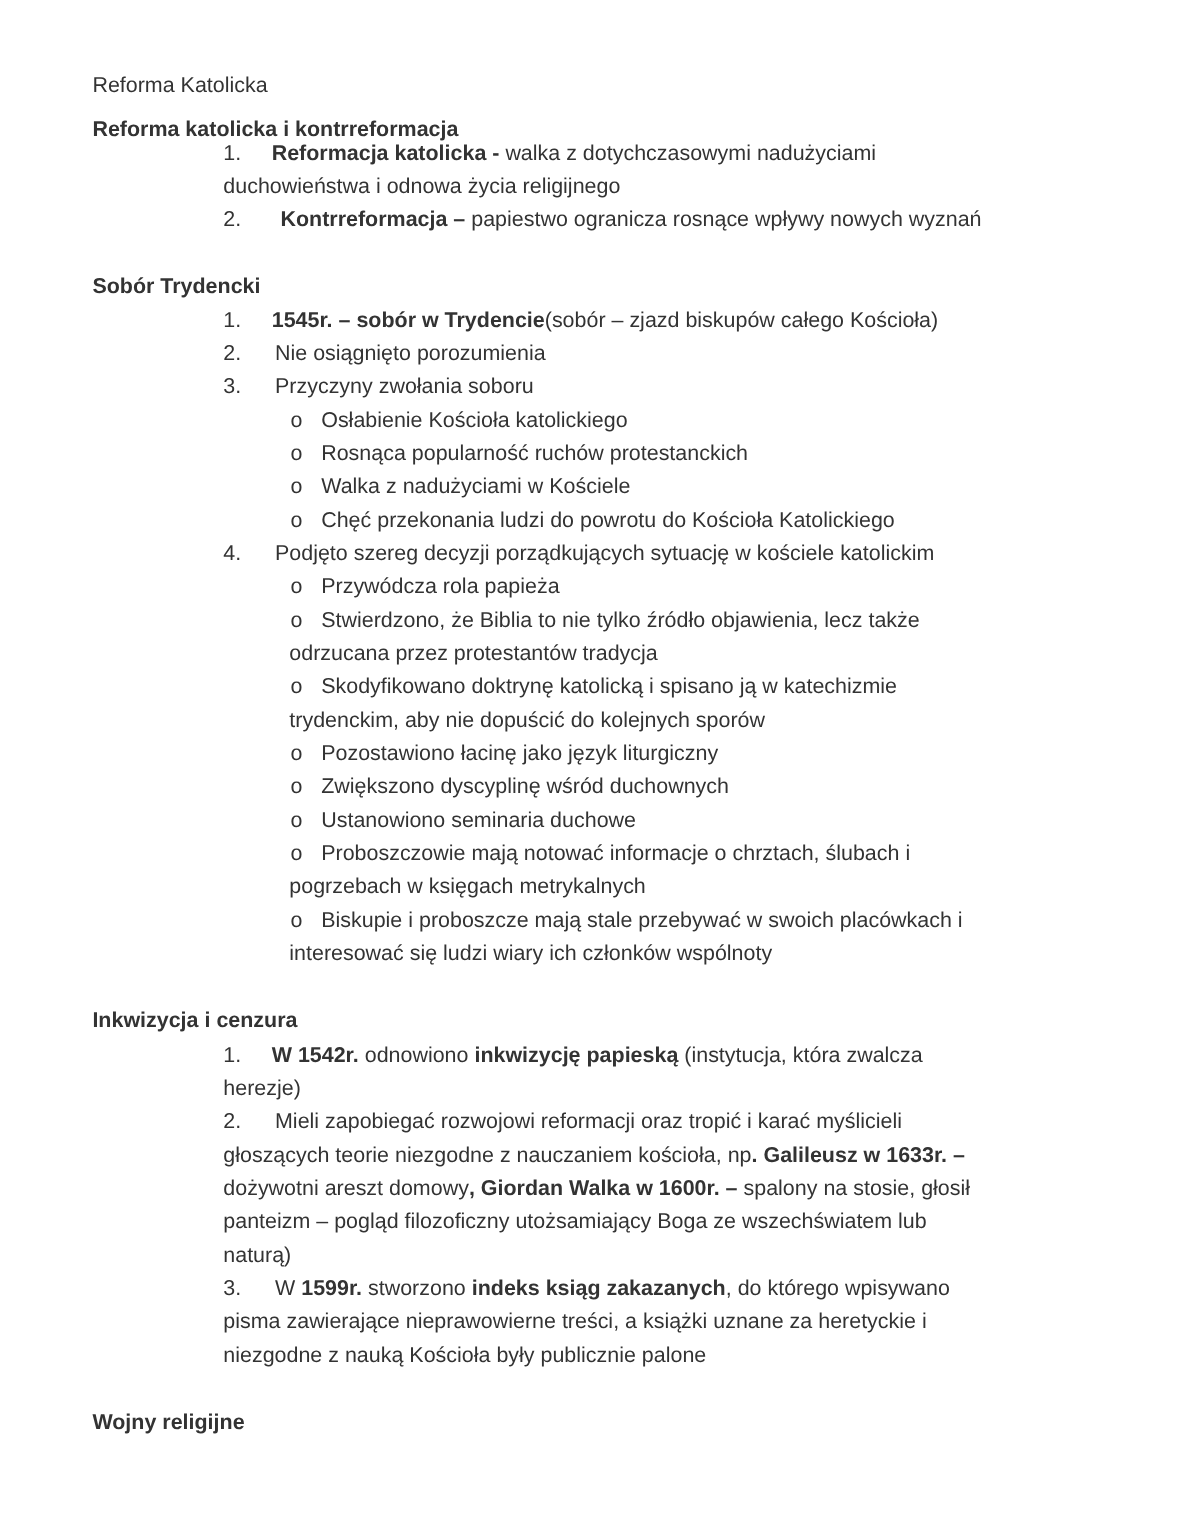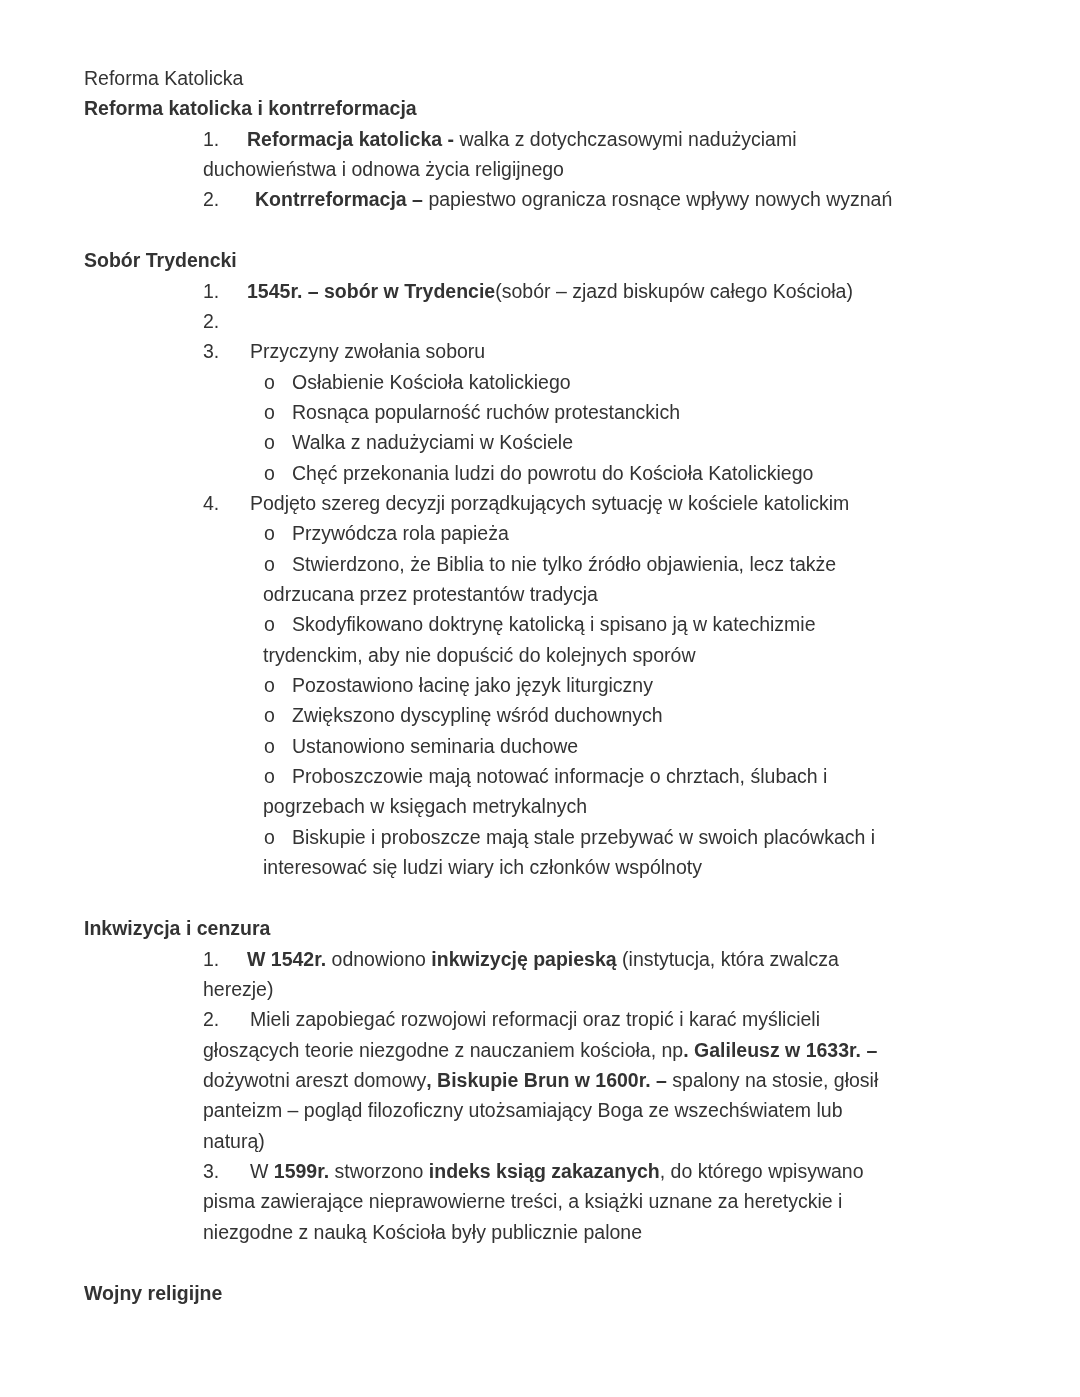--- a/index.html
+++ b/index.html
@@ -21,21 +21,21 @@
     .sub-cont { left: 263px; }
     b, .bold { font-weight: bold; }
   </style>
 </head>
 <body>
 
 <div class="page">
 
   <div class="line doc-title" style="top:63px">Reforma Katolicka</div>
 
-  <div class="line heading" style="top:93px">Reforma katolicka i kontrreformacja</div>
+  <div class="line heading" style="top:103px">Reforma katolicka i kontrreformacja</div>
 
   <div class="line" style="top:124px;left:0;width:1080px">
     <span class="num">1.</span>
     <span class="item-text" style="left:247px"><b>Reformacja katolicka -</b><span style="white-space:pre"> walka z dotychczasowymi nadużyciami</span></span>
   </div>
   <div class="line cont" style="top:154px">duchowieństwa i odnowa życia religijnego</div>
 
   <div class="line" style="top:184px;left:0;width:1080px">
     <span class="num">2.</span>
     <span class="item-text" style="left:255px"><b>Kontrreformacja –</b><span style="white-space:pre"> papiestwo ogranicza rosnące wpływy nowych wyznań</span></span>
@@ -43,20 +43,21 @@
 
   <div class="line heading" style="top:245px">Sobór Trydencki</div>
 
   <div class="line" style="top:276px;left:0;width:1080px">
     <span class="num">1.</span>
     <span class="item-text" style="left:247px"><b>1545r. – sobór w Trydencie</b><span>(sobór – zjazd biskupów całego Kościoła)</span></span>
   </div>
 
   <div class="line" style="top:306px;left:0;width:1080px">
     <span class="num">2.</span>
+    <span class="item-text" style="left:250px">Nie osiągnięto porozumienia</span>
   </div>
 
   <div class="line" style="top:336px;left:0;width:1080px">
     <span class="num">3.</span>
     <span class="item-text" style="left:250px">Przyczyny zwołania soboru</span>
   </div>
 
   <div class="line" style="top:367px;left:0;width:1080px">
     <span class="sub-bullet">o</span>
     <span class="sub-text">Osłabienie Kościoła katolickiego</span>
@@ -122,21 +123,21 @@
     <span class="num">1.</span>
     <span class="item-text runs" style="left:247px"><b style="white-space: pre;">W 1542r.</b><span style="white-space: pre;"> odnowiono </span><b style="white-space: pre;">inkwizycję papieską</b><span style="white-space: pre;"> (instytucja, która zwalcza</span></span>
   </div>
   <div class="line cont" style="top:974px">herezje)</div>
 
   <div class="line" style="top:1004px;left:0;width:1080px">
     <span class="num">2.</span>
     <span class="item-text runs" style="left:250px"><span style="white-space: pre;">Mieli zapobiegać rozwojowi reformacji oraz tropić i karać myślicieli</span></span>
   </div>
   <div class="line cont runs" style="top:1035px"><span style="white-space: pre; margin-top: 19px;">głoszących teorie niezgodne z nauczaniem kościoła, np</span><b style="white-space: pre;">. Galileusz w 1633r. –</b></div>
-  <div class="line cont runs" style="top:1065px"><span style="white-space: pre;">dożywotni areszt domowy</span><b style="white-space: pre;">, Biskupie Brun w 1600r. –</b><span style="white-space: pre;"> spalony na stosie, głosił</span></div>
+  <div class="line cont runs" style="top:1065px"><span style="white-space: pre;">dożywotni areszt domowy</span><b style="white-space: pre;">, Giordan Walka w 1600r. –</b><span style="white-space: pre;"> spalony na stosie, głosił</span></div>
   <div class="line cont runs" style="top:1095px"><span style="white-space: pre;">panteizm – pogląd filozoficzny utożsamiający Boga ze wszechświatem lub</span></div>
   <div class="line cont runs" style="top:1126px"><span style="white-space: pre;">naturą)</span></div>
 
   <div class="line" style="top:1156px;left:0;width:1080px">
     <span class="num">3.</span>
     <span class="item-text runs" style="left:250px"><span style="white-space: pre;">W </span><b style="white-space: pre;">1599r.</b><span style="white-space: pre;"> stworzono </span><b style="white-space: pre;">indeks ksiąg zakazanych</b><span style="white-space: pre;">, do którego wpisywano</span></span>
   </div>
   <div class="line cont" style="top:1217px">niezgodne z nauką Kościoła były publicznie palone</div>
   <div class="line cont" style="top:1186px">pisma zawierające nieprawowierne treści, a książki uznane za heretyckie i</div>
 

